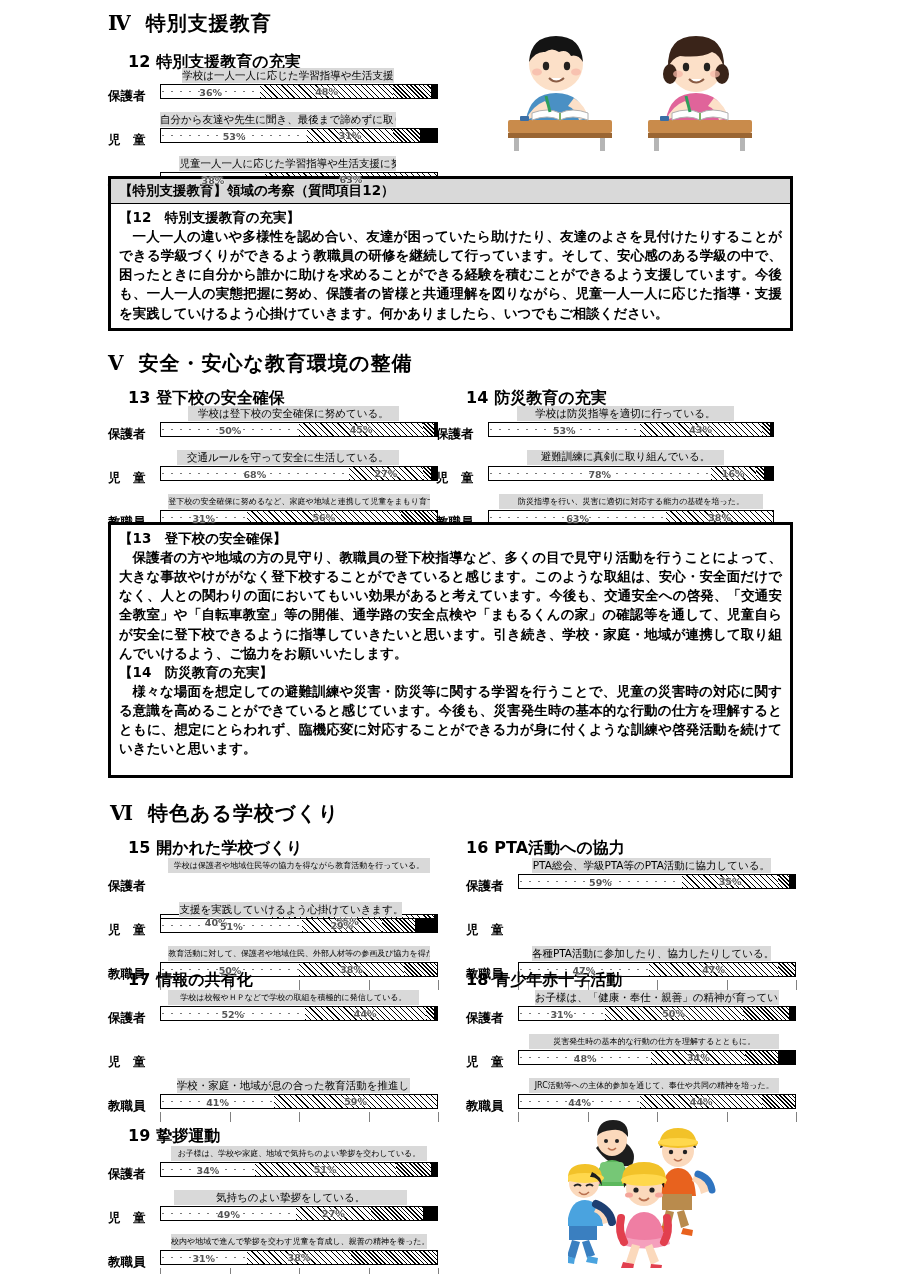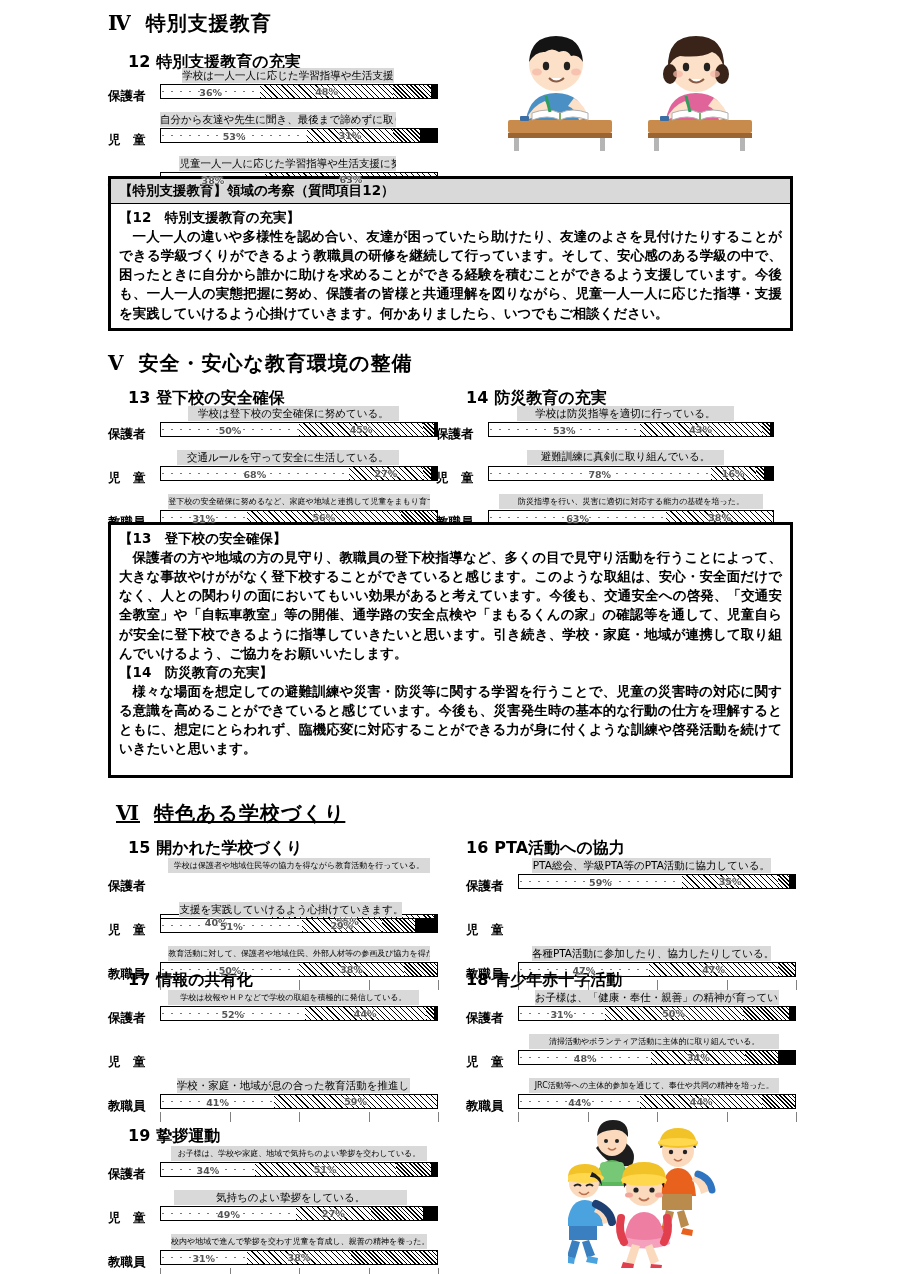--- a/index.html
+++ b/index.html
@@ -309,21 +309,21 @@
 
   <div class="cbox" id="box-13-14" style="left:108px;top:522px;width:685px;height:256px;">
       <div class="cbox-body">
         <div class="cbox-sub">【13　登下校の安全確保】</div>
         <p class="cbox-p">保護者の方や地域の方の見守り、教職員の登下校指導など、多くの目で見守り活動を行うことによって、大きな事故やけががなく登下校することができていると感じます。このような取組は、安心・安全面だけでなく、人との関わりの面においてもいい効果があると考えています。今後も、交通安全への啓発、「交通安全教室」や「自転車教室」等の開催、通学路の安全点検や「まもるくんの家」の確認等を通して、児童自らが安全に登下校できるように指導していきたいと思います。引き続き、学校・家庭・地域が連携して取り組んでいけるよう、ご協力をお願いいたします。</p>
         <div class="cbox-sub">【14　防災教育の充実】</div>
         <p class="cbox-p">様々な場面を想定しての避難訓練や災害・防災等に関する学習を行うことで、児童の災害時の対応に関する意識を高めることができていると感じています。今後も、災害発生時の基本的な行動の仕方を理解するとともに、想定にとらわれず、臨機応変に対応することができる力が身に付くような訓練や啓発活動を続けていきたいと思います。</p>
       </div>
     </div>
 
-  <div class="roman-head" style="left:116px;top:800px;text-decoration:underline;">
+  <div class="roman-head" style="left:110px;top:800px;">
     <span class="num">Ⅵ</span><span>特色ある学校づくり</span>
   </div>
 
   <div class="q-head" style="left:128px;top:838px;">
     <span class="qn">15</span><span>開かれた学校づくり</span>
   </div>
   <div class="chart" id="chart-q15" style="left: 108px; top: 858px; width: 330px; position: absolute;">
       <div class="crow">
         <div class="rowlabel">保護者</div>
         <div class="qtext small" style="width: 261.32px; left: 60.34px;">学校は保護者や地域住民等の協力を得ながら教育活動を行っている。</div>
@@ -469,21 +469,21 @@
           </div>
           <div class="seg s2" style="width: 50%;">
             <span>50%</span>
           </div>
           <div class="seg s3" style="width: 17%;"></div>
           <div class="seg s4" style="width: 2%;"></div>
         </div>
       </div>
       <div class="crow">
         <div class="rowlabel">児　童</div>
-        <div class="qtext small" style="width: 250.2px; left: 63.12px;">清掃活動やボランティア活動に主体的に取り組んでいる。</div>
+        <div class="qtext small" style="width: 250.2px; left: 63.12px;">災害発生時の基本的な行動の仕方を理解するとともに。</div>
         <div class="bar" style="width: 278px;">
           <div class="seg s1" style="width: 48%;">
             <span>48%</span>
           </div>
           <div class="seg s2" style="width: 34%;">
             <span>34%</span>
           </div>
           <div class="seg s3" style="width: 12%;"></div>
           <div class="seg s4" style="width: 6%;"></div>
         </div>

